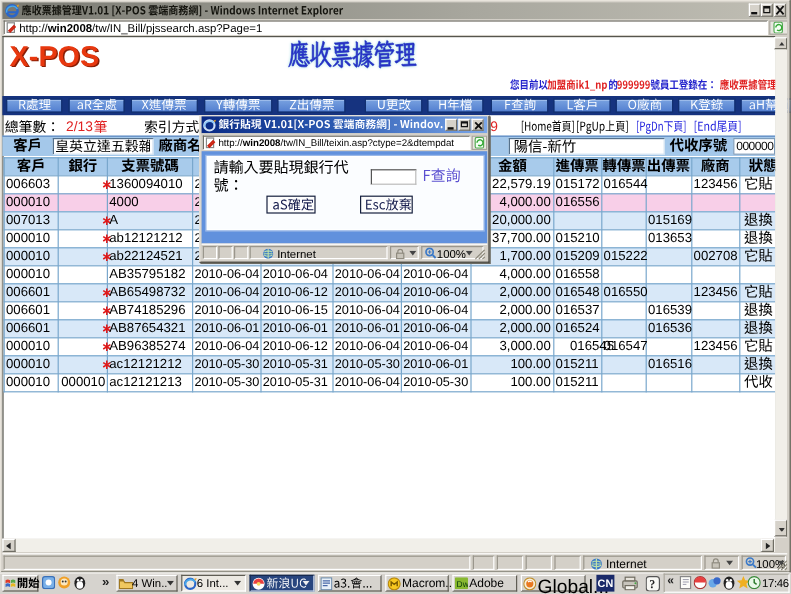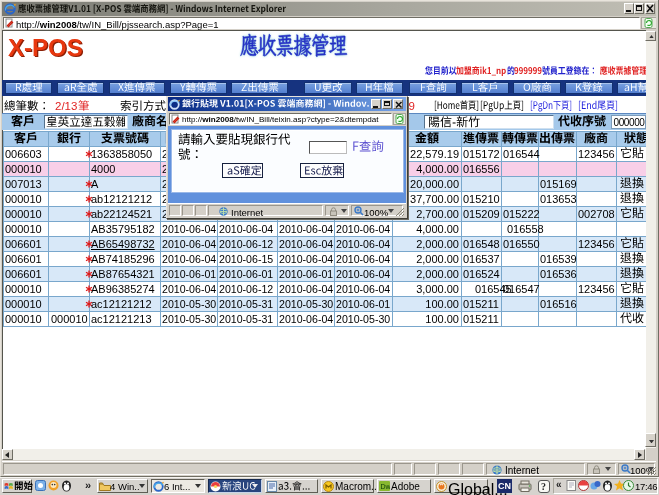--- a/index.html
+++ b/index.html
@@ -319,21 +319,21 @@
     </g>
   </svg>
 <div style="position:absolute;left:5px;top:147.5px;height:13px;font-size:11px;color:#000;white-space:nowrap;">006603</div>
 <svg style="position:absolute;left:85px;top:149.5px" width="8" height="8">
     <g stroke="#e01818" stroke-width="1.3">
       <path d="M4 0.5 V7.5"></path>
       <path d="M1 2.2 L7 5.8"></path>
       <path d="M7 2.2 L1 5.8"></path>
     </g>
   </svg>
-<div style="position:absolute;left:91px;top:147.5px;height:13px;font-size:11px;color:#000;white-space:nowrap;">1363858050</div>
+<div style="position:absolute;left:91px;top:147.5px;height:13px;font-size:11px;color:#000;white-space:nowrap;">1360094010</div>
 <div style="position:absolute;left:162px;top:147.5px;height:13px;font-size:10.6px;color:#000;white-space:nowrap;">2010-06-04</div>
 <div style="position:absolute;left:219px;top:147.5px;height:13px;font-size:10.6px;color:#000;white-space:nowrap;">2010-06-04</div>
 <div style="position:absolute;left:279px;top:147.5px;height:13px;font-size:10.6px;color:#000;white-space:nowrap;">2010-06-04</div>
 <div style="position:absolute;left:336px;top:147.5px;height:13px;font-size:10.6px;color:#000;white-space:nowrap;">2010-06-04</div>
 <div style="position:absolute;left:392px;top:147.5px;width:67px;text-align:right;height:13px;font-size:11px;color:#000;white-space:nowrap;">22,579.19</div>
 <div style="position:absolute;left:463px;top:147.5px;height:13px;font-size:11px;color:#000;white-space:nowrap;">015172</div>
 <div style="position:absolute;left:503px;top:147.5px;height:13px;font-size:11px;color:#000;white-space:nowrap;">016544</div>
 <div style="position:absolute;left:578px;top:147.5px;height:13px;font-size:11px;color:#000;white-space:nowrap;">123456</div>
 <svg style="position:absolute;left:620px;top:146.5px;overflow:visible;" width="24" height="15">
     <g transform="translate(0,10.3)">
@@ -395,46 +395,46 @@
       <path d="M4 0.5 V7.5"></path>
       <path d="M1 2.2 L7 5.8"></path>
       <path d="M7 2.2 L1 5.8"></path>
     </g>
   </svg>
 <div style="position:absolute;left:91px;top:207.5px;height:13px;font-size:11px;color:#000;white-space:nowrap;">ab22124521</div>
 <div style="position:absolute;left:162px;top:207.5px;height:13px;font-size:10.6px;color:#000;white-space:nowrap;">2010-06-04</div>
 <div style="position:absolute;left:219px;top:207.5px;height:13px;font-size:10.6px;color:#000;white-space:nowrap;">2010-06-04</div>
 <div style="position:absolute;left:279px;top:207.5px;height:13px;font-size:10.6px;color:#000;white-space:nowrap;">2010-06-04</div>
 <div style="position:absolute;left:336px;top:207.5px;height:13px;font-size:10.6px;color:#000;white-space:nowrap;">2010-06-04</div>
-<div style="position:absolute;left:392px;top:207.5px;width:67px;text-align:right;height:13px;font-size:11px;color:#000;white-space:nowrap;">2,700.00</div>
+<div style="position:absolute;left:392px;top:207.5px;width:67px;text-align:right;height:13px;font-size:11px;color:#000;white-space:nowrap;">1,700.00</div>
 <div style="position:absolute;left:463px;top:207.5px;height:13px;font-size:11px;color:#000;white-space:nowrap;">015209</div>
 <div style="position:absolute;left:503px;top:207.5px;height:13px;font-size:11px;color:#000;white-space:nowrap;">015222</div>
 <div style="position:absolute;left:578px;top:207.5px;height:13px;font-size:11px;color:#000;white-space:nowrap;">002708</div>
 <svg style="position:absolute;left:620px;top:206.5px;overflow:visible;" width="24" height="15">
     <g transform="translate(0,10.3)">
       <path d="M2.7 -6.4V-1.0C2.7 0.3 3.2 0.7 4.9 0.7C5.3 0.7 8.3 0.7 8.7 0.7C10.2 0.7 10.6 0.1 10.8 -1.7C10.5 -1.8 10.1 -2.0 9.9 -2.1C9.7 -0.5 9.6 -0.2 8.6 -0.2C8.0 -0.2 5.4 -0.2 4.9 -0.2C3.9 -0.2 3.6 -0.3 3.6 -1.0V-2.8C5.7 -3.4 7.9 -4.1 9.5 -4.8L8.7 -5.5C7.5 -4.9 5.5 -4.2 3.6 -3.7V-6.4ZM5.1 -9.9C5.4 -9.5 5.6 -8.9 5.8 -8.4H1.0V-6.0H1.9V-7.6H10.0V-6.0H10.9V-8.4H6.6L6.8 -8.5C6.7 -8.9 6.3 -9.6 6.0 -10.2Z M13.8 -1.8C13.5 -1.0 13.0 -0.1 12.4 0.4C12.6 0.6 13.0 0.8 13.1 1.0C13.7 0.3 14.3 -0.6 14.6 -1.6ZM15.4 -1.5C15.9 -0.9 16.3 -0.1 16.5 0.5L17.3 0.1C17.1 -0.5 16.6 -1.2 16.1 -1.8ZM13.9 -6.6H16.1V-5.1H13.9ZM13.9 -4.4H16.1V-2.8H13.9ZM13.9 -8.9H16.1V-7.3H13.9ZM13.0 -9.6V-2.1H16.9V-9.6ZM19.7 -10.1V-4.3H17.8V1.0H18.6V0.4H22.1V0.9H22.9V-4.3H20.6V-6.6H23.5V-7.4H20.6V-10.1ZM18.6 -0.4V-3.5H22.1V-0.4Z" fill="#000"></path>
     </g>
   </svg>
 <div style="position:absolute;left:5px;top:222.5px;height:13px;font-size:11px;color:#000;white-space:nowrap;">000010</div>
 <div style="position:absolute;left:91px;top:222.5px;height:13px;font-size:11px;color:#000;white-space:nowrap;">AB35795182</div>
 <div style="position:absolute;left:162px;top:222.5px;height:13px;font-size:10.6px;color:#000;white-space:nowrap;">2010-06-04</div>
 <div style="position:absolute;left:219px;top:222.5px;height:13px;font-size:10.6px;color:#000;white-space:nowrap;">2010-06-04</div>
 <div style="position:absolute;left:279px;top:222.5px;height:13px;font-size:10.6px;color:#000;white-space:nowrap;">2010-06-04</div>
 <div style="position:absolute;left:336px;top:222.5px;height:13px;font-size:10.6px;color:#000;white-space:nowrap;">2010-06-04</div>
 <div style="position:absolute;left:392px;top:222.5px;width:67px;text-align:right;height:13px;font-size:11px;color:#000;white-space:nowrap;">4,000.00</div>
-<div style="position:absolute;left:463px;top:222.5px;height:13px;font-size:11px;color:#000;white-space:nowrap;padding-left:44px;">016558</div>
+<div style="position:absolute;left:463px;top:222.5px;height:13px;font-size:11px;color:#000;white-space:nowrap;">016558</div>
 <div style="position:absolute;left:5px;top:237.5px;height:13px;font-size:11px;color:#000;white-space:nowrap;">006601</div>
 <svg style="position:absolute;left:85px;top:239.5px" width="8" height="8">
     <g stroke="#e01818" stroke-width="1.3">
       <path d="M4 0.5 V7.5"></path>
       <path d="M1 2.2 L7 5.8"></path>
       <path d="M7 2.2 L1 5.8"></path>
     </g>
   </svg>
-<div style="position:absolute;left:91px;top:237.5px;height:17px;font-size:11px;color:#000;white-space:nowrap;text-decoration:underline;">AB65498732</div>
+<div style="position:absolute;left:91px;top:237.5px;height:17px;font-size:11px;color:#000;white-space:nowrap;">AB65498732</div>
 <div style="position:absolute;left:162px;top:237.5px;height:13px;font-size:10.6px;color:#000;white-space:nowrap;">2010-06-04</div>
 <div style="position:absolute;left:219px;top:237.5px;height:13px;font-size:10.6px;color:#000;white-space:nowrap;">2010-06-12</div>
 <div style="position:absolute;left:279px;top:237.5px;height:13px;font-size:10.6px;color:#000;white-space:nowrap;">2010-06-04</div>
 <div style="position:absolute;left:336px;top:237.5px;height:13px;font-size:10.6px;color:#000;white-space:nowrap;">2010-06-04</div>
 <div style="position:absolute;left:392px;top:237.5px;width:67px;text-align:right;height:13px;font-size:11px;color:#000;white-space:nowrap;">2,000.00</div>
 <div style="position:absolute;left:463px;top:237.5px;height:13px;font-size:11px;color:#000;white-space:nowrap;">016548</div>
 <div style="position:absolute;left:503px;top:237.5px;height:31px;font-size:11px;color:#000;white-space:nowrap;">016550</div>
 <div style="position:absolute;left:578px;top:237.5px;height:13px;font-size:11px;color:#000;white-space:nowrap;">123456</div>
 <svg style="position:absolute;left:620px;top:236.5px;overflow:visible;" width="24" height="15">
     <g transform="translate(0,10.3)">

